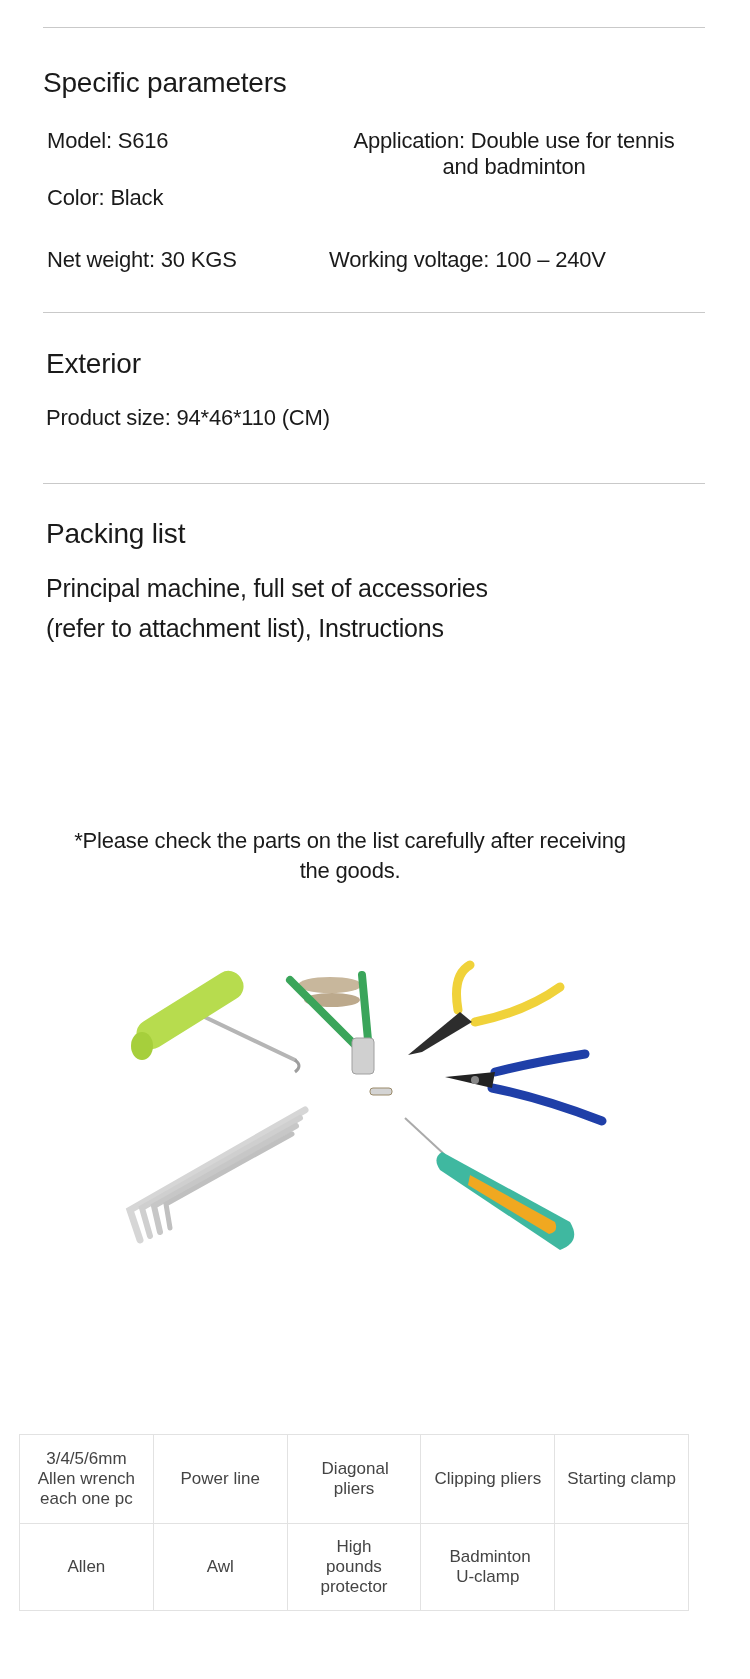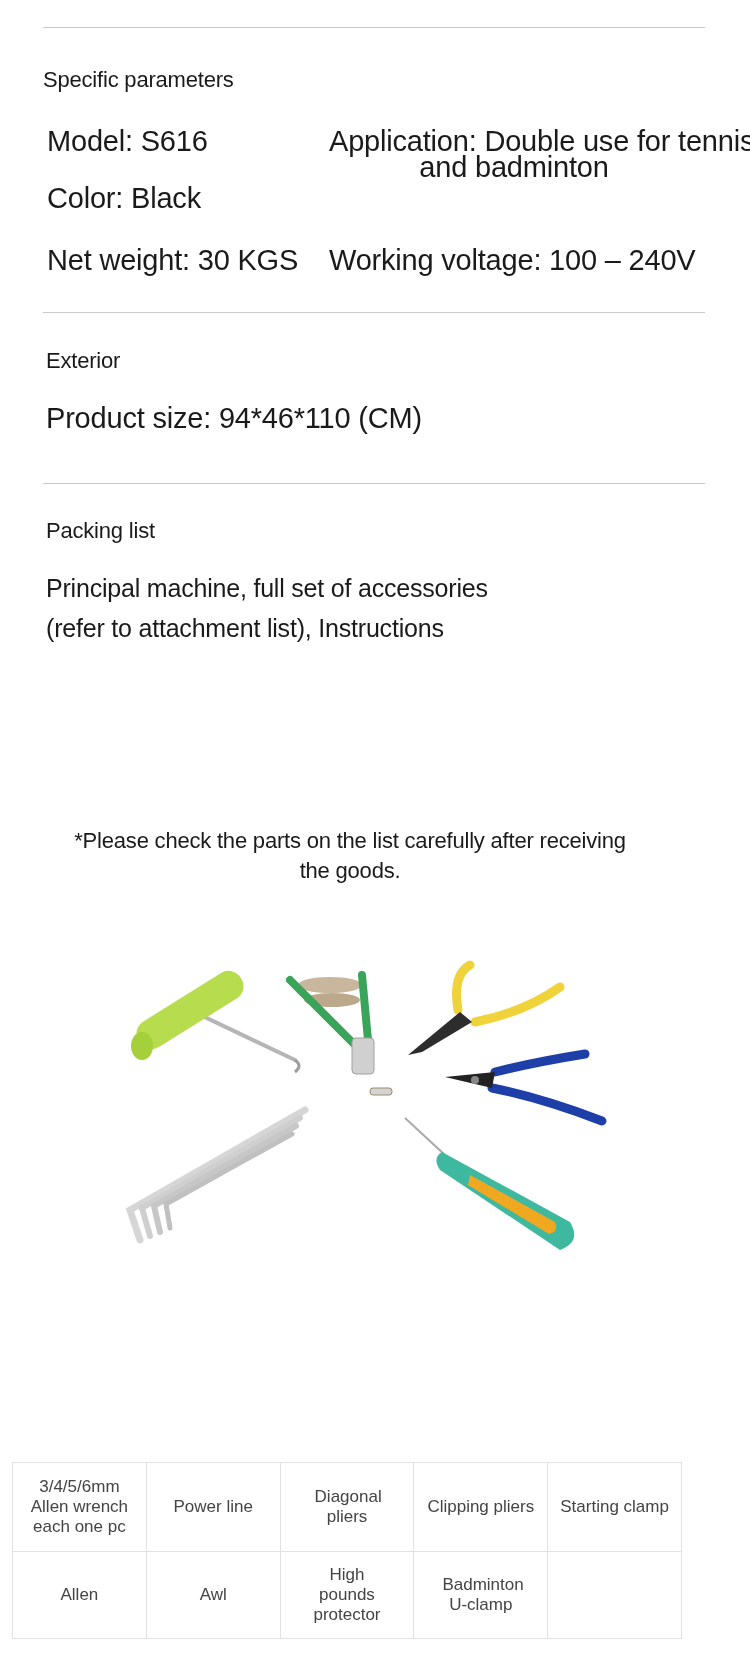--- a/index.html
+++ b/index.html
@@ -1,26 +1,26 @@
 <!DOCTYPE html>
 <html><head>
 <meta charset="utf-8">
 <style>
   html, body { margin: 0; padding: 0; background: #ffffff; }
   body { width: 750px; height: 1679px; position: relative; overflow: hidden;
          font-family: "Liberation Sans", "DejaVu Sans", sans-serif; color: #1a1a1a; }
   .divider { position: absolute; left: 43px; width: 662px; height: 0; border-top: 1.5px solid #c9c9c9; }
-  .sec-title { position: absolute; font-size: 22px; letter-spacing: -0.2px; white-space: nowrap; }
-  .param { position: absolute; font-size: 29px; letter-spacing: -0.2px; white-space: nowrap; line-height: 26px; }
+  .sec-title { position: absolute; font-size: 28px; letter-spacing: -0.2px; white-space: nowrap; }
+  .param { position: absolute; font-size: 22px; letter-spacing: -0.2px; white-space: nowrap; line-height: 26px; }
   .param.center { text-align: center; }
   .body-text { position: absolute; left: 46px; font-size: 25px; line-height: 40px; letter-spacing: -0.2px; white-space: nowrap; }
   .notice { position: absolute; left: 60px; width: 580px; top: 826px; text-align: center;
             font-size: 22px; line-height: 30px; letter-spacing: -0.2px; }
   .tools { position: absolute; left: 100px; top: 960px; width: 560px; height: 370px; }
-  table.parts { position: absolute; left: 12px; top: 1434px; width: 670px; border-collapse: collapse; table-layout: fixed; margin-top: 28px; }
+  table.parts { position: absolute; left: 19px; top: 1434px; width: 670px; border-collapse: collapse; table-layout: fixed; }
   table.parts td { border: 1px solid #e2e2e2; text-align: center; vertical-align: middle;
                    font-size: 17px; line-height: 20px; color: #444; padding: 0 4px; }
   table.parts tr.r1 td { height: 88px; }
   table.parts tr.r2 td { height: 86px; }
 </style>
 </head>
 <body>
 
 <div class="divider" style="top:27px;"></div>
 

